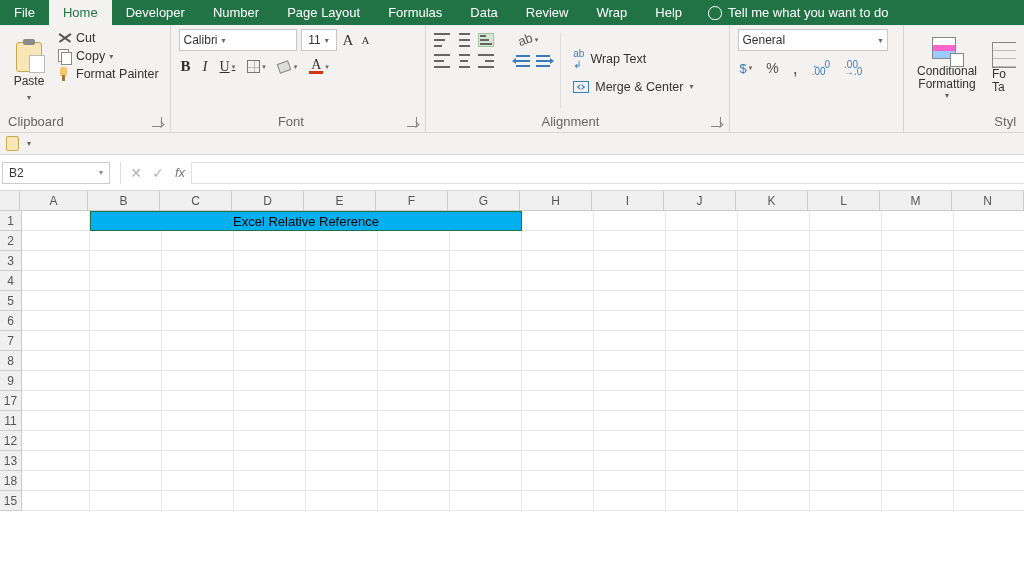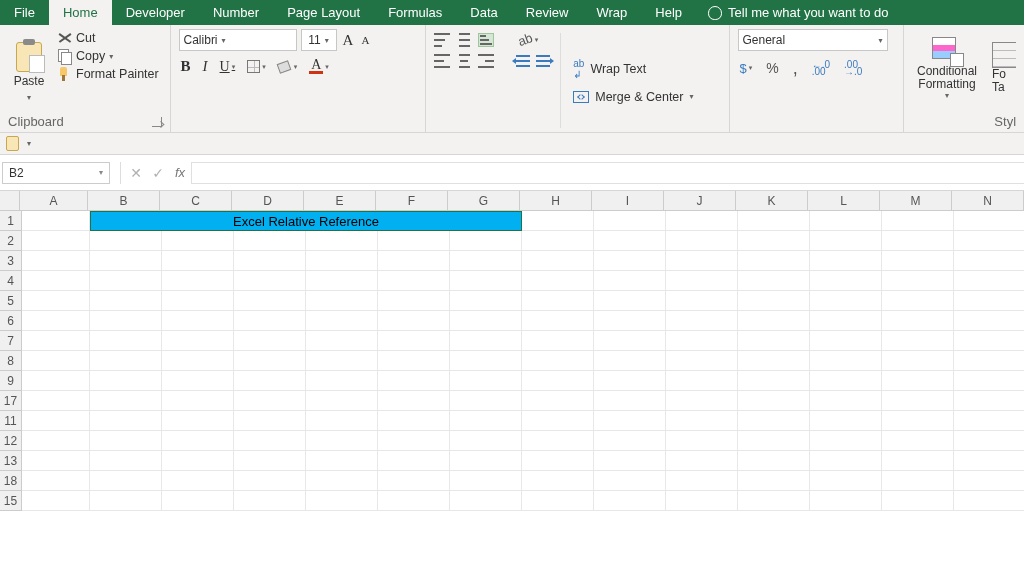--- a/index.html
+++ b/index.html
@@ -194,20 +194,26 @@
             <span class="border-icon"></span>
           </span>
         <span class="btn tiny-drop">
             <span class="fill-icon"></span>
           </span>
         <span class="btn tiny-drop">
             <span class="fontcolor-icon">A</span>
           </span>
       </div>
     </div>
+    <div class="group-label">
+      <span style="flex:1"></span>
+      <span>Font</span>
+      <span style="flex:1"></span>
+      <span class="launcher"></span>
+    </div>
   </div>
 
   <div class="group" style="width:306px;">
     <div class="group-body">
       <div class="align-col">
         <div class="align-row">
           <span class="align-ic vtop">
               <span></span>
               <span></span>
               <span></span>
@@ -261,20 +267,26 @@
         <div class="wm-item">
           <span class="wrap-icon">ab<br>↲</span>
           <span>Wrap Text</span>
         </div>
         <div class="wm-item">
           <span class="merge-icon"></span>
           <span>Merge &amp; Center</span>
           <span style="font-size:8px;color:#666;">▾</span>
         </div>
       </div>
+    </div>
+    <div class="group-label">
+      <span style="flex:1"></span>
+      <span>Alignment</span>
+      <span style="flex:1"></span>
+      <span class="launcher"></span>
     </div>
   </div>
 
   <div class="group" style="width:176px;">
     <div style="display:flex;flex-direction:column;flex:1;">
       <div class="sel numfmt">
         <span>General</span>
         <span class="arr" style="margin-left:auto;">▾</span>
       </div>
       <div class="num-row2" style="margin-top:8px;">

